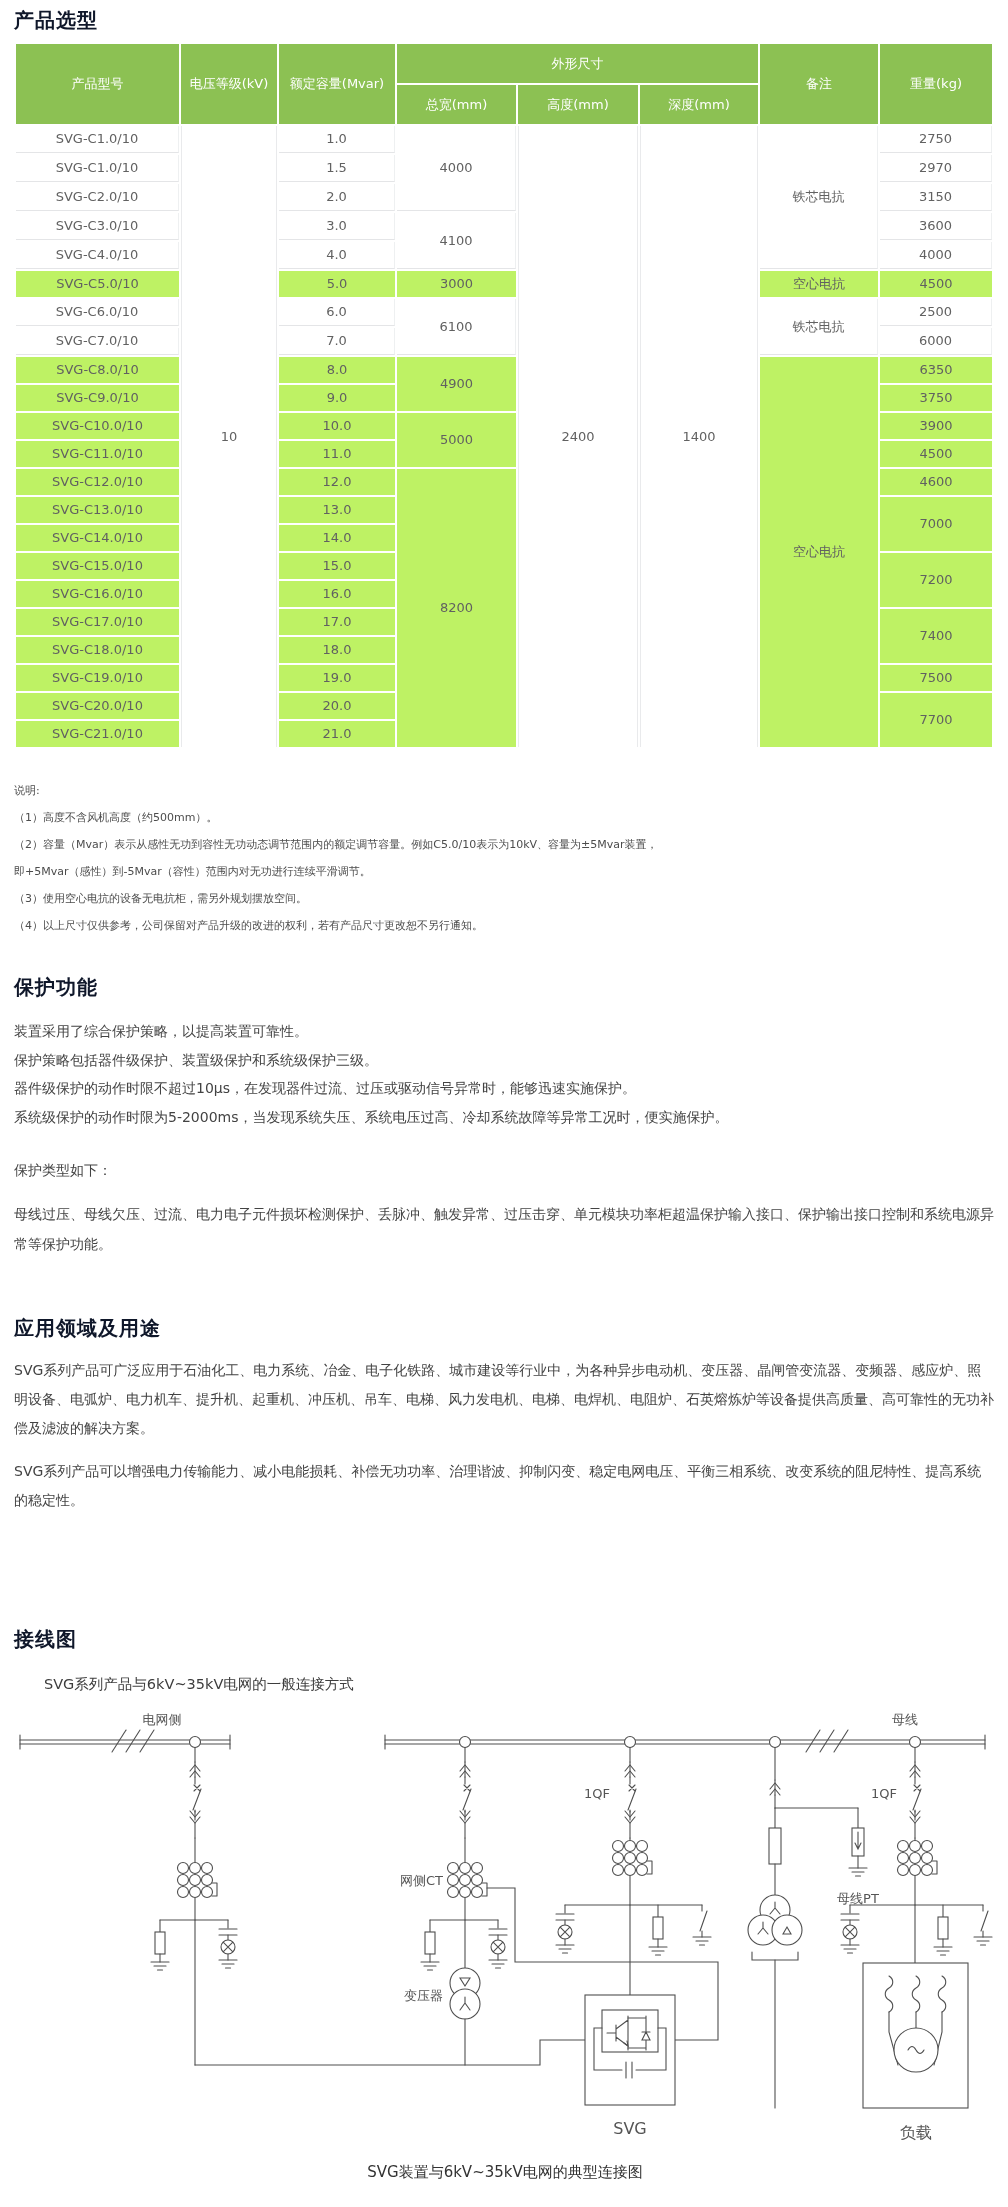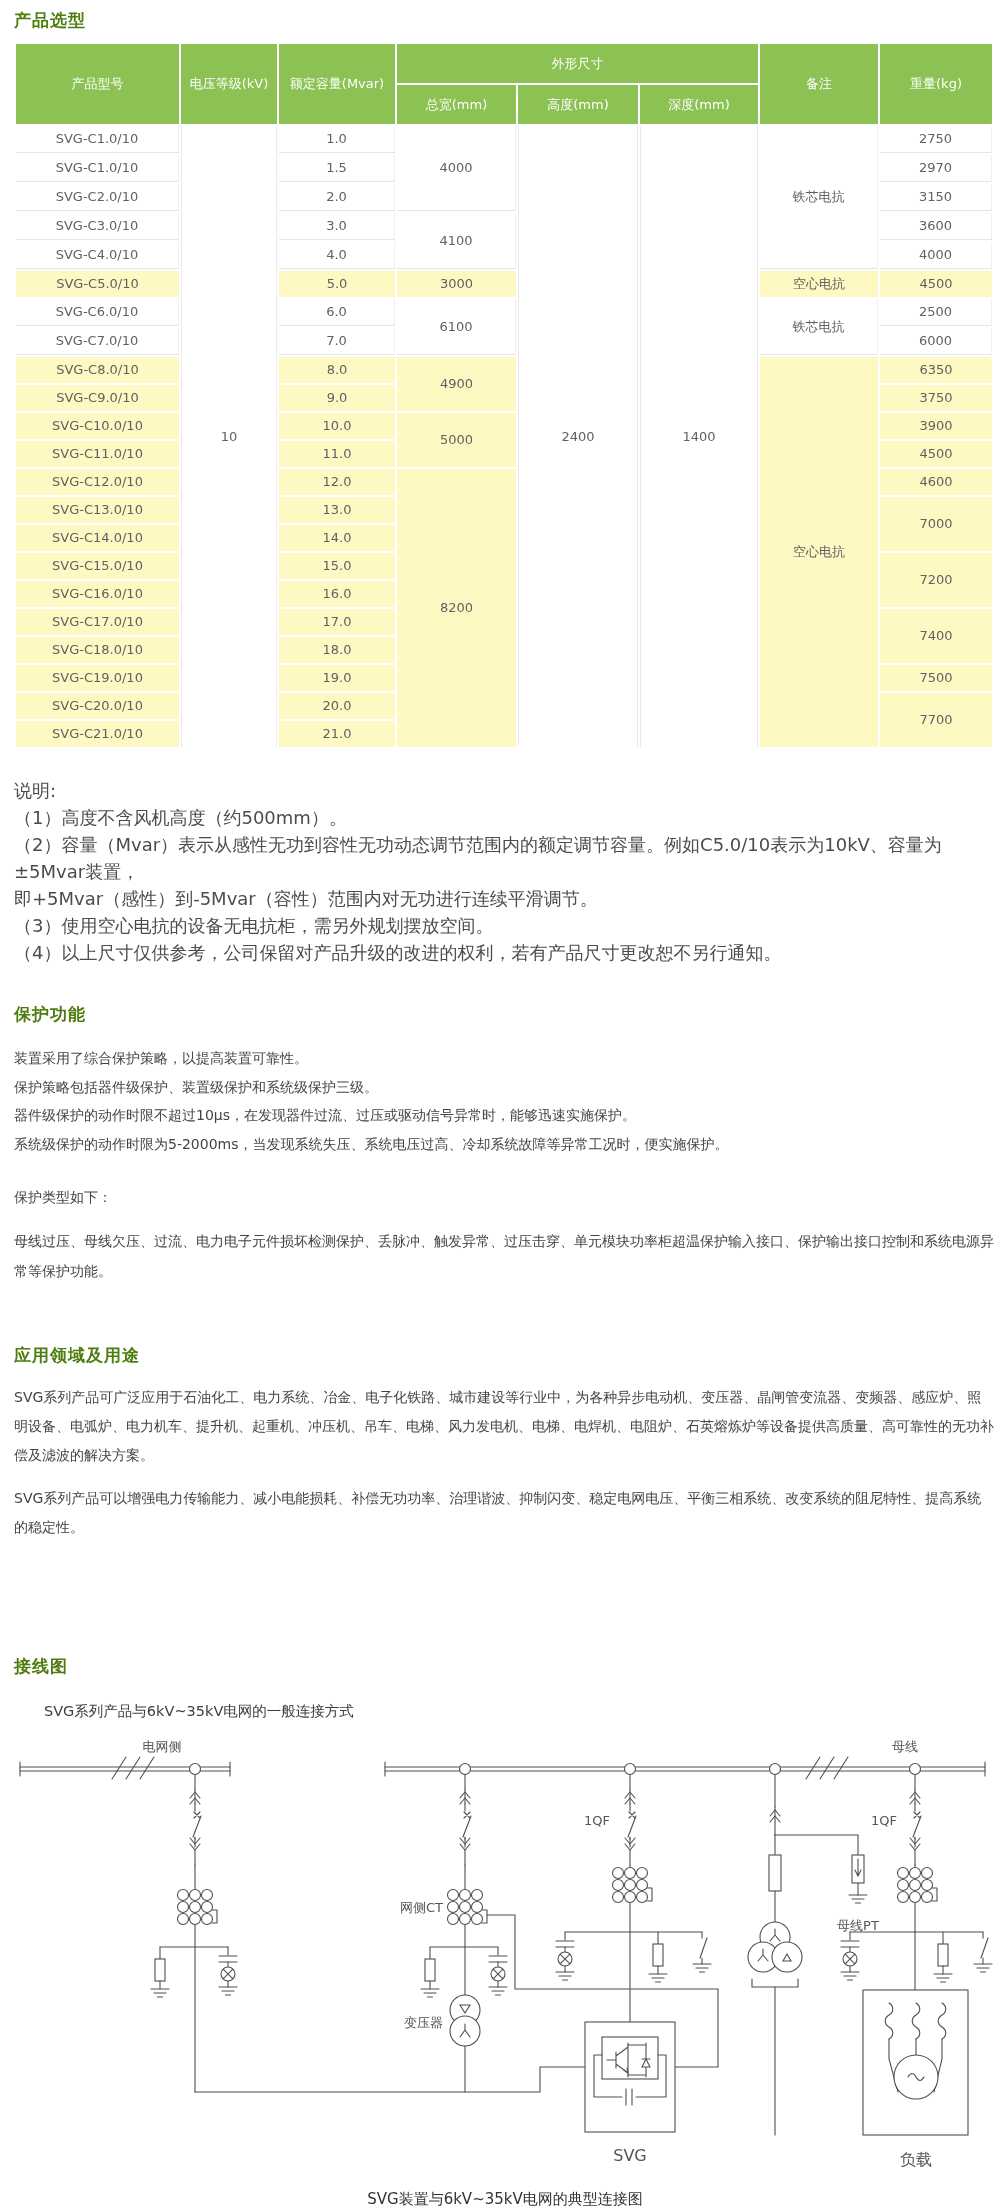--- a/index.html
+++ b/index.html
@@ -1,40 +1,40 @@
 <!DOCTYPE html>
 <html><head>
 <meta charset="utf-8">
 <style>
   html,body { margin:0; padding:0; background:#fff; }
   body { font-family:"DejaVu Sans","Liberation Sans",sans-serif; color:#404040; }
   .page { width:1008px; min-height:2207px; padding:0 14px 30px; box-sizing:border-box; background:#fff; }
 
-  .sec-heading { color:#4d7c0f; font-size:17px; font-weight:600; letter-spacing:1px; line-height:28px; margin:0; }
+  .sec-heading { color:#0f172a; font-size:20px; font-weight:600; letter-spacing:1px; line-height:28px; margin:0; }
   .h-products { padding-top:6px; margin-bottom:8px; }
   .h-protect  { margin-top:34px; }
   .h-apply    { margin-top:55px; }
   .h-wiring   { margin-top:110px; }
 
   
   table.sel { border-collapse:separate; border-spacing:2px; width:980px; table-layout:fixed; }
   table.sel th {
     background:#8cc153; color:#fff; font-weight:400; font-size:13px;
     height:39px; padding:0; text-align:center;
   }
   table.sel td {
     font-size:13px; color:#616161; text-align:center; height:26px;
     padding:0; background:#fff; line-height:1.05; vertical-align:middle;
   }
   table.sel td.plain { border-bottom:1px solid #e4e5e7; border-right:1px solid #eef0f1;text-align:center; }
-  table.sel td.shade { background:#fef9c3; }
+  table.sel td.shade { background:#bef264; }
   table.sel td.mid   { background:#fff; border-left:1px solid #e9eaec; border-right:1px solid #e9eaec; }
 
   
-  .notes { margin-top:28px; font-size:18px; line-height:27px; color:#4c4c4c; }
+  .notes { margin-top:28px; font-size:11px; line-height:27px; color:#4c4c4c; }
   .para-block { margin-top:16px; font-size:14px; line-height:28.5px; color:#434343; }
   .para-block p, .notes p { margin:0; }
   .types-block { margin-top:24px; font-size:14px; line-height:30px; color:#434343; }
   .apply-block { margin-top:8px; font-size:14px; line-height:29px; color:#434343; }
   .wiring-subtitle { margin:22px 0 0 30px; font-size:14.5px; color:#3d3d3d; }
   .diagram-wrap { margin-top:16px; }
 
   
   svg.wiring { display:block; }
   svg.wiring .w { stroke:#4f4f4f; stroke-width:1.1; fill:none; stroke-linecap:round; }

